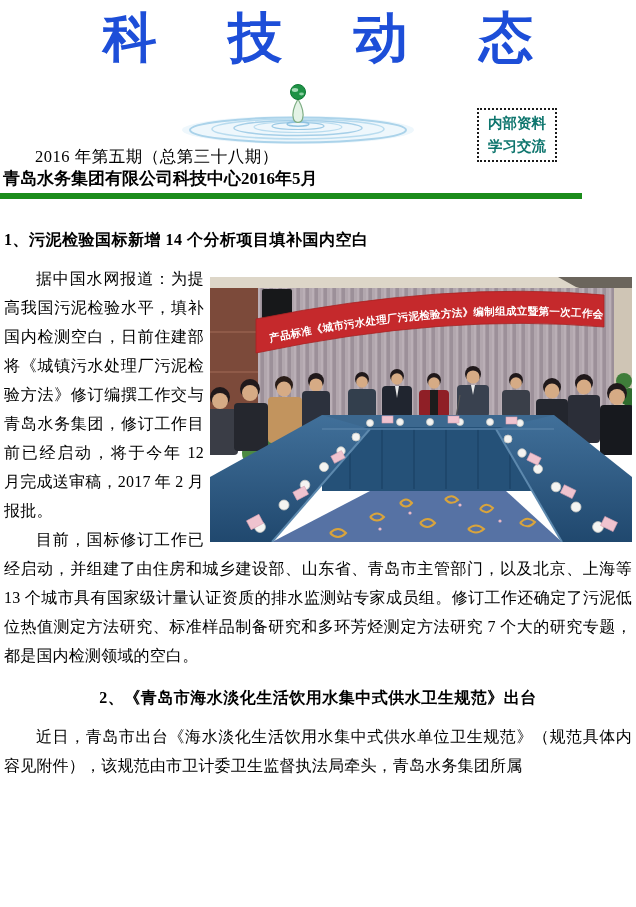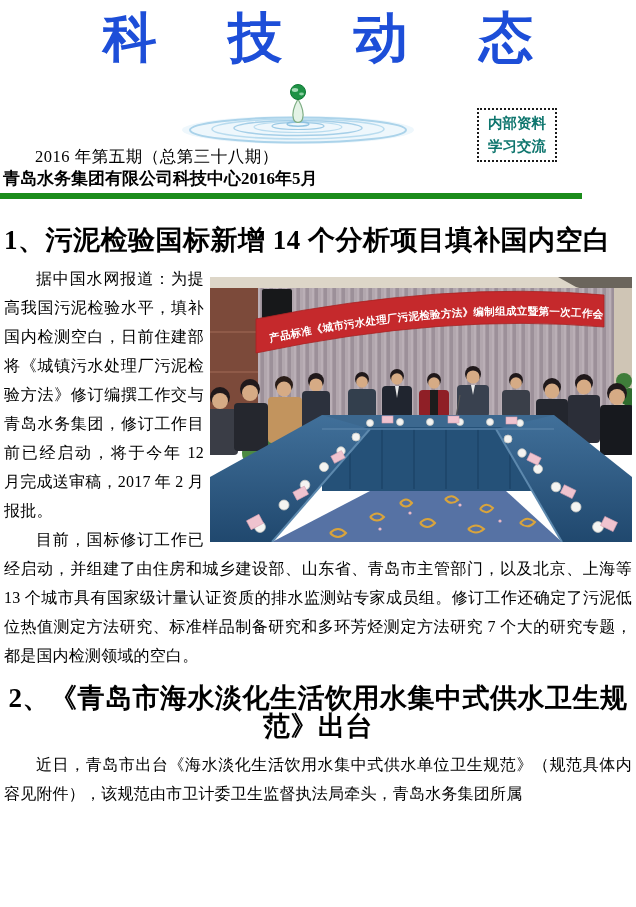--- a/index.html
+++ b/index.html
@@ -27,21 +27,21 @@
   }
   .mast-bottom{
     position:absolute;top:167px;left:3px;right:6px;
     display:flex;align-items:baseline;
     font-size:17px;font-weight:bold;
   }
   .green-rule{position:absolute;top:193px;left:0;width:582px;height:6px;background:#1b8c1b;}
   
   .content{padding:0 4px;}
   .article-heading{
-    font-size:27px;font-weight:bold;line-height:28px;margin:26px 0 10px 0;
+    font-size:16px;font-weight:bold;line-height:28px;margin:26px 0 10px 0;
     letter-spacing:.5px;
   }
   .article-heading.second{margin:14px 0 10px 0;clear:both;text-align:center;}
   .body-para{
     margin:0;font-size:16px;line-height:29px;text-align:justify;
     text-indent:2em;letter-spacing:.2px;
   }
   .photo-figure{
     float:right;width:422px;height:265px;margin:13px 0 8px 6px;
     padding:0;border:0;

